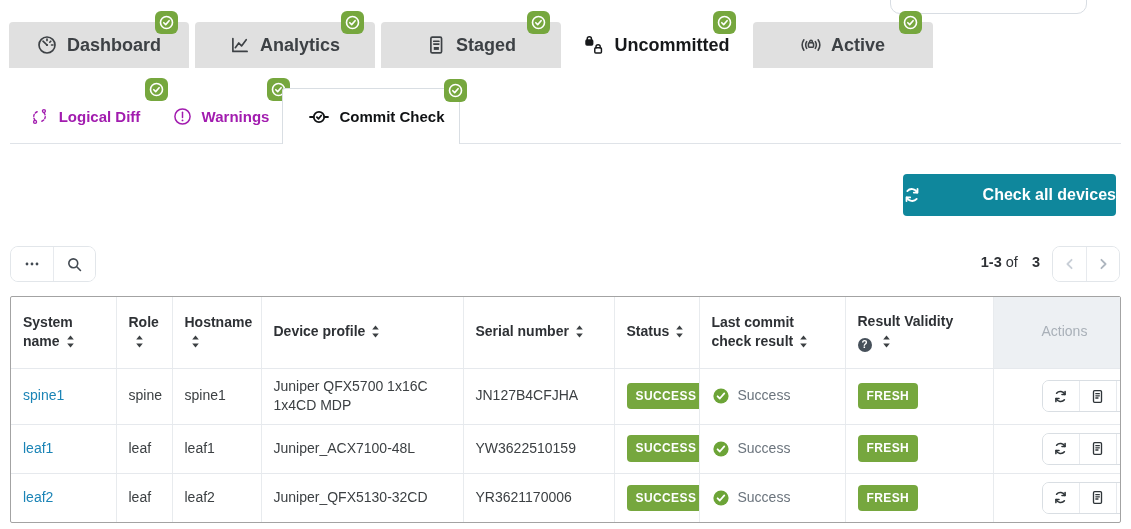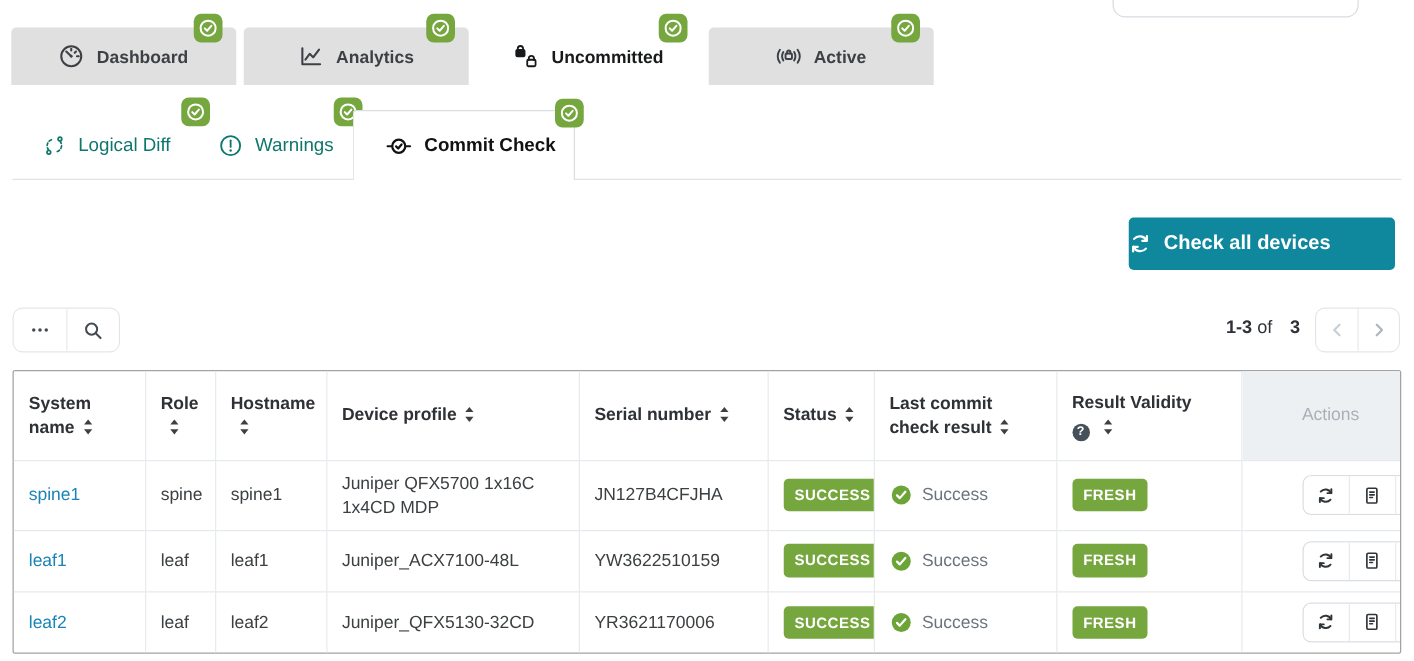--- a/index.html
+++ b/index.html
@@ -10,41 +10,41 @@
   }
 
   
   .float-box { position:absolute; left:890px; top:-12px; width:197px; height:26px;
     background:#fff; border:1px solid #d8dde3; border-radius:10px; }
 
   
   .tabs1 { position:absolute; left:9px; top:22px; display:flex; gap:6px; }
   .t1 { position:relative; width:180px; height:46px; background:#e0e0e0;
         border-radius:4px 4px 0 0; display:flex; align-items:center; justify-content:center;
-        gap:10px; font-size:14px; font-weight:bold; color:#3d4145; cursor:pointer; }
+        gap:10px; font-size:18px; font-weight:bold; color:#3d4145; cursor:pointer; }
   .t1.active { background:#fff; color:#17191b; }
   .t1 svg { flex:0 0 auto; }
 
   .okbadge { position:absolute; top:-11px; right:11px; width:23px; height:23px;
     background:#76a73e; border-radius:6px; display:flex; align-items:center; justify-content:center; }
 
   
   .tabs2 { position:absolute; left:10px; top:88px; width:1111px; height:56px; display:flex; }
   .tabs2 .baseline { position:absolute; left:0; right:0; bottom:0; height:1px; background:#dfe3e8; }
   .t2 { position:relative; height:56px; display:flex; align-items:center; justify-content:center;
-        gap:10px; font-size:15px; color:#0f766e; cursor:pointer; z-index:1; }
+        gap:10px; font-size:15px; color:#a21caf; cursor:pointer; z-index:1;font-weight:bold; }
   .t2.active { background:#fff; border:1px solid #d9dee3; border-bottom:none;
         border-radius:3px 3px 0 0; font-weight:bold; color:#101214;padding-left:12px; }
   .t2 .okbadge { top:-10px; right:-8px; }
   .w1{width:150px}.w2{width:175px}.w3{width:155px}.w4{width:122px}.w5{width:178px}
 
   
   .check-all { position:absolute; left:903px; top:174px; width:213px; height:42px;
     background:#0f879c; color:#fff; border:none; border-radius:4px; cursor:pointer;
-    display:flex; align-items:center; justify-content:flex-start; gap:10px;
+    display:flex; align-items:center; justify-content:space-between; gap:10px;
     font-family:"Liberation Sans", sans-serif; font-size:16px; font-weight:bold; }
 
   
   .btn-group { position:absolute; display:flex; background:#fff;
     border:1px solid #e2e6ea; border-radius:8px; overflow:hidden; }
   .btn-group .gbtn { display:flex; align-items:center; justify-content:center;
     background:#fff; border:none; cursor:pointer; }
   .btn-group .gbtn + .gbtn { border-left:1px solid #e7eaee; }
   .toolbar { left:10px; top:246px; height:36px; }
   .toolbar .gbtn { width:42px; }
@@ -123,20 +123,33 @@
         <path d="M4.8 11.4l3.1-4.2 2.5 2.6 4.2-5.6"></path>
       </svg>
       <span>Analytics</span>
       <span class="okbadge">
           <svg width="23" height="23" viewBox="0 0 23 23">
             <use href="#i-badge-check"></use>
           </svg>
         </span>
     </div>
 
+    <div class="t1">
+      <svg width="20" height="20" viewBox="0 0 18 18" fill="none" stroke="currentColor" stroke-width="1.5" stroke-linecap="round">
+        <rect x="4.4" y="1.9" width="9.6" height="14.2" rx="1.3"></rect>
+        <path d="M7 5.6h4.6M7 8.2h4.6"></path>
+        <rect x="7" y="10.8" width="4.6" height="2.6" fill="currentColor" stroke="none"></rect>
+      </svg>
+      <span>Staged</span>
+      <span class="okbadge">
+          <svg width="23" height="23" viewBox="0 0 23 23">
+            <use href="#i-badge-check"></use>
+          </svg>
+        </span>
+    </div>
 
     <div class="t1 active">
       <svg width="20" height="20" viewBox="0 0 18 18" fill="none" stroke="currentColor" stroke-width="1.3" stroke-linecap="round">
         <path d="M2.9 4.6V3.5a1.9 1.9 0 0 1 3.8 0v1.1"></path>
         <rect x="1.8" y="4.4" width="6" height="4.7" rx="0.9" fill="currentColor"></rect>
         <path d="M10.8 11.7v-1.1a1.9 1.9 0 0 1 3.8 0v1.1"></path>
         <rect x="9.7" y="11.5" width="6" height="4.7" rx="0.9"></rect>
       </svg>
       <span>Uncommitted</span>
       <span class="okbadge">

